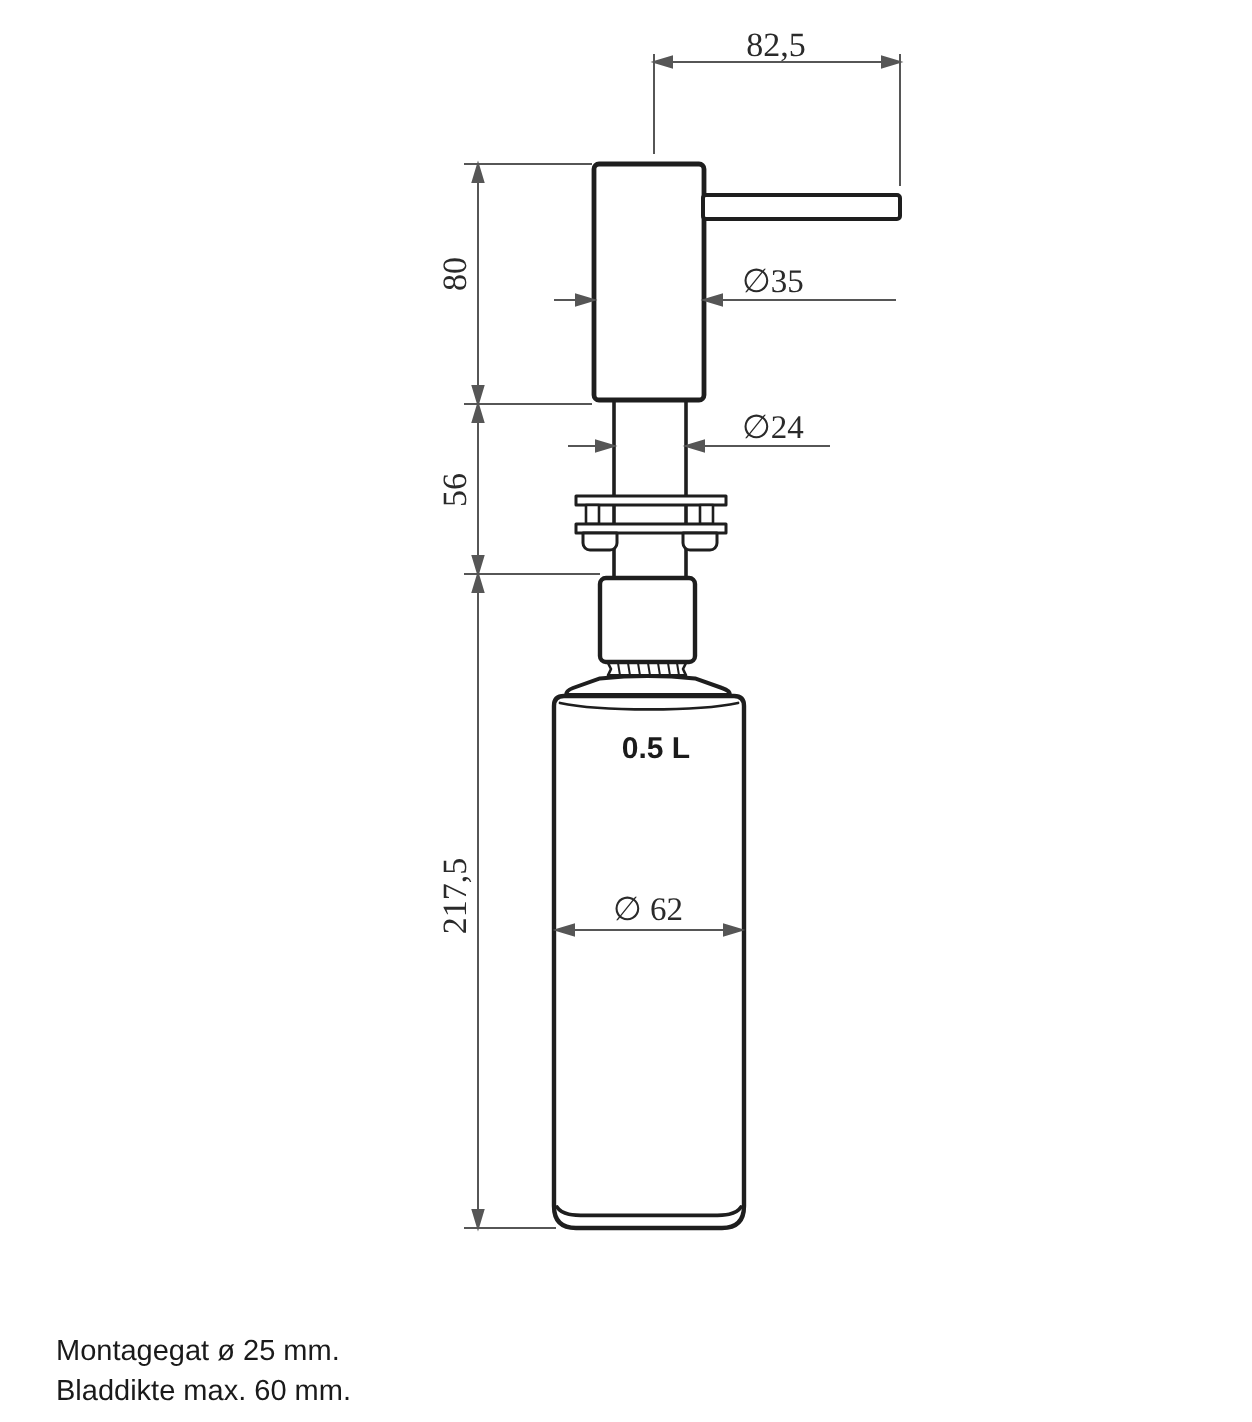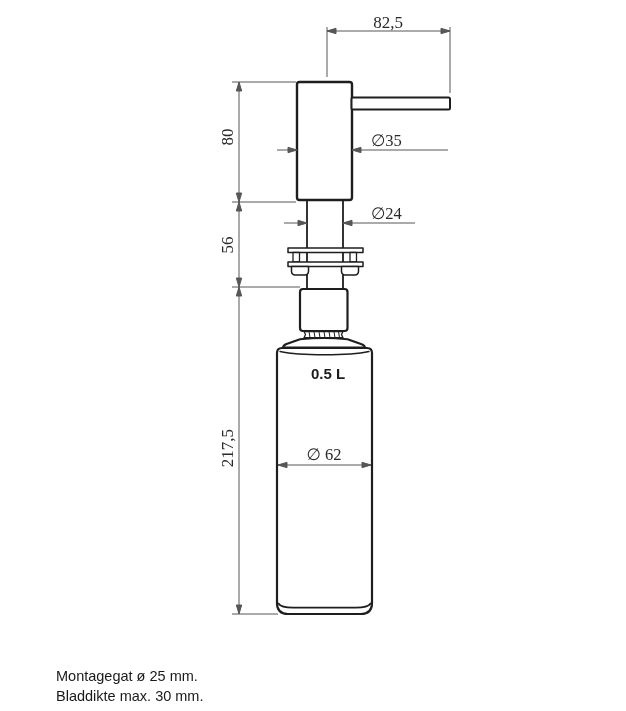--- a/index.html
+++ b/index.html
@@ -34,21 +34,20 @@
     font-weight: 700;
     fill: #1b1b1b;
   }
   .notes {
     position: absolute;
     left: 28px;
     top: 666px;
     font-size: 14.5px;
     line-height: 20px;
     color: #1a1a1a;
-    margin-left: 28px;
   }
 </style>
 </head>
 <body>
 
 <div id="stage">
 
   <svg width="626" height="711" viewBox="0 0 626 711">
 
     <g stroke="#1e1e1e" fill="#ffffff" stroke-linecap="round" stroke-linejoin="round">
@@ -149,16 +148,16 @@
     <text x="371" y="146" text-anchor="start" class="dia-text">∅35</text>
 
     <text x="371" y="219" text-anchor="start" class="dia-text">∅24</text>
 
     <text x="324" y="460" text-anchor="middle" class="dia-text">∅ 62</text>
   </svg>
 
   
   <div class="notes">
     <div>Montagegat ø 25 mm.</div>
-    <div>Bladdikte max. 30 mm.</div>
+    <div>Bladdikte max. 60 mm.</div>
   </div>
 
 </div>
 
 </body></html>

